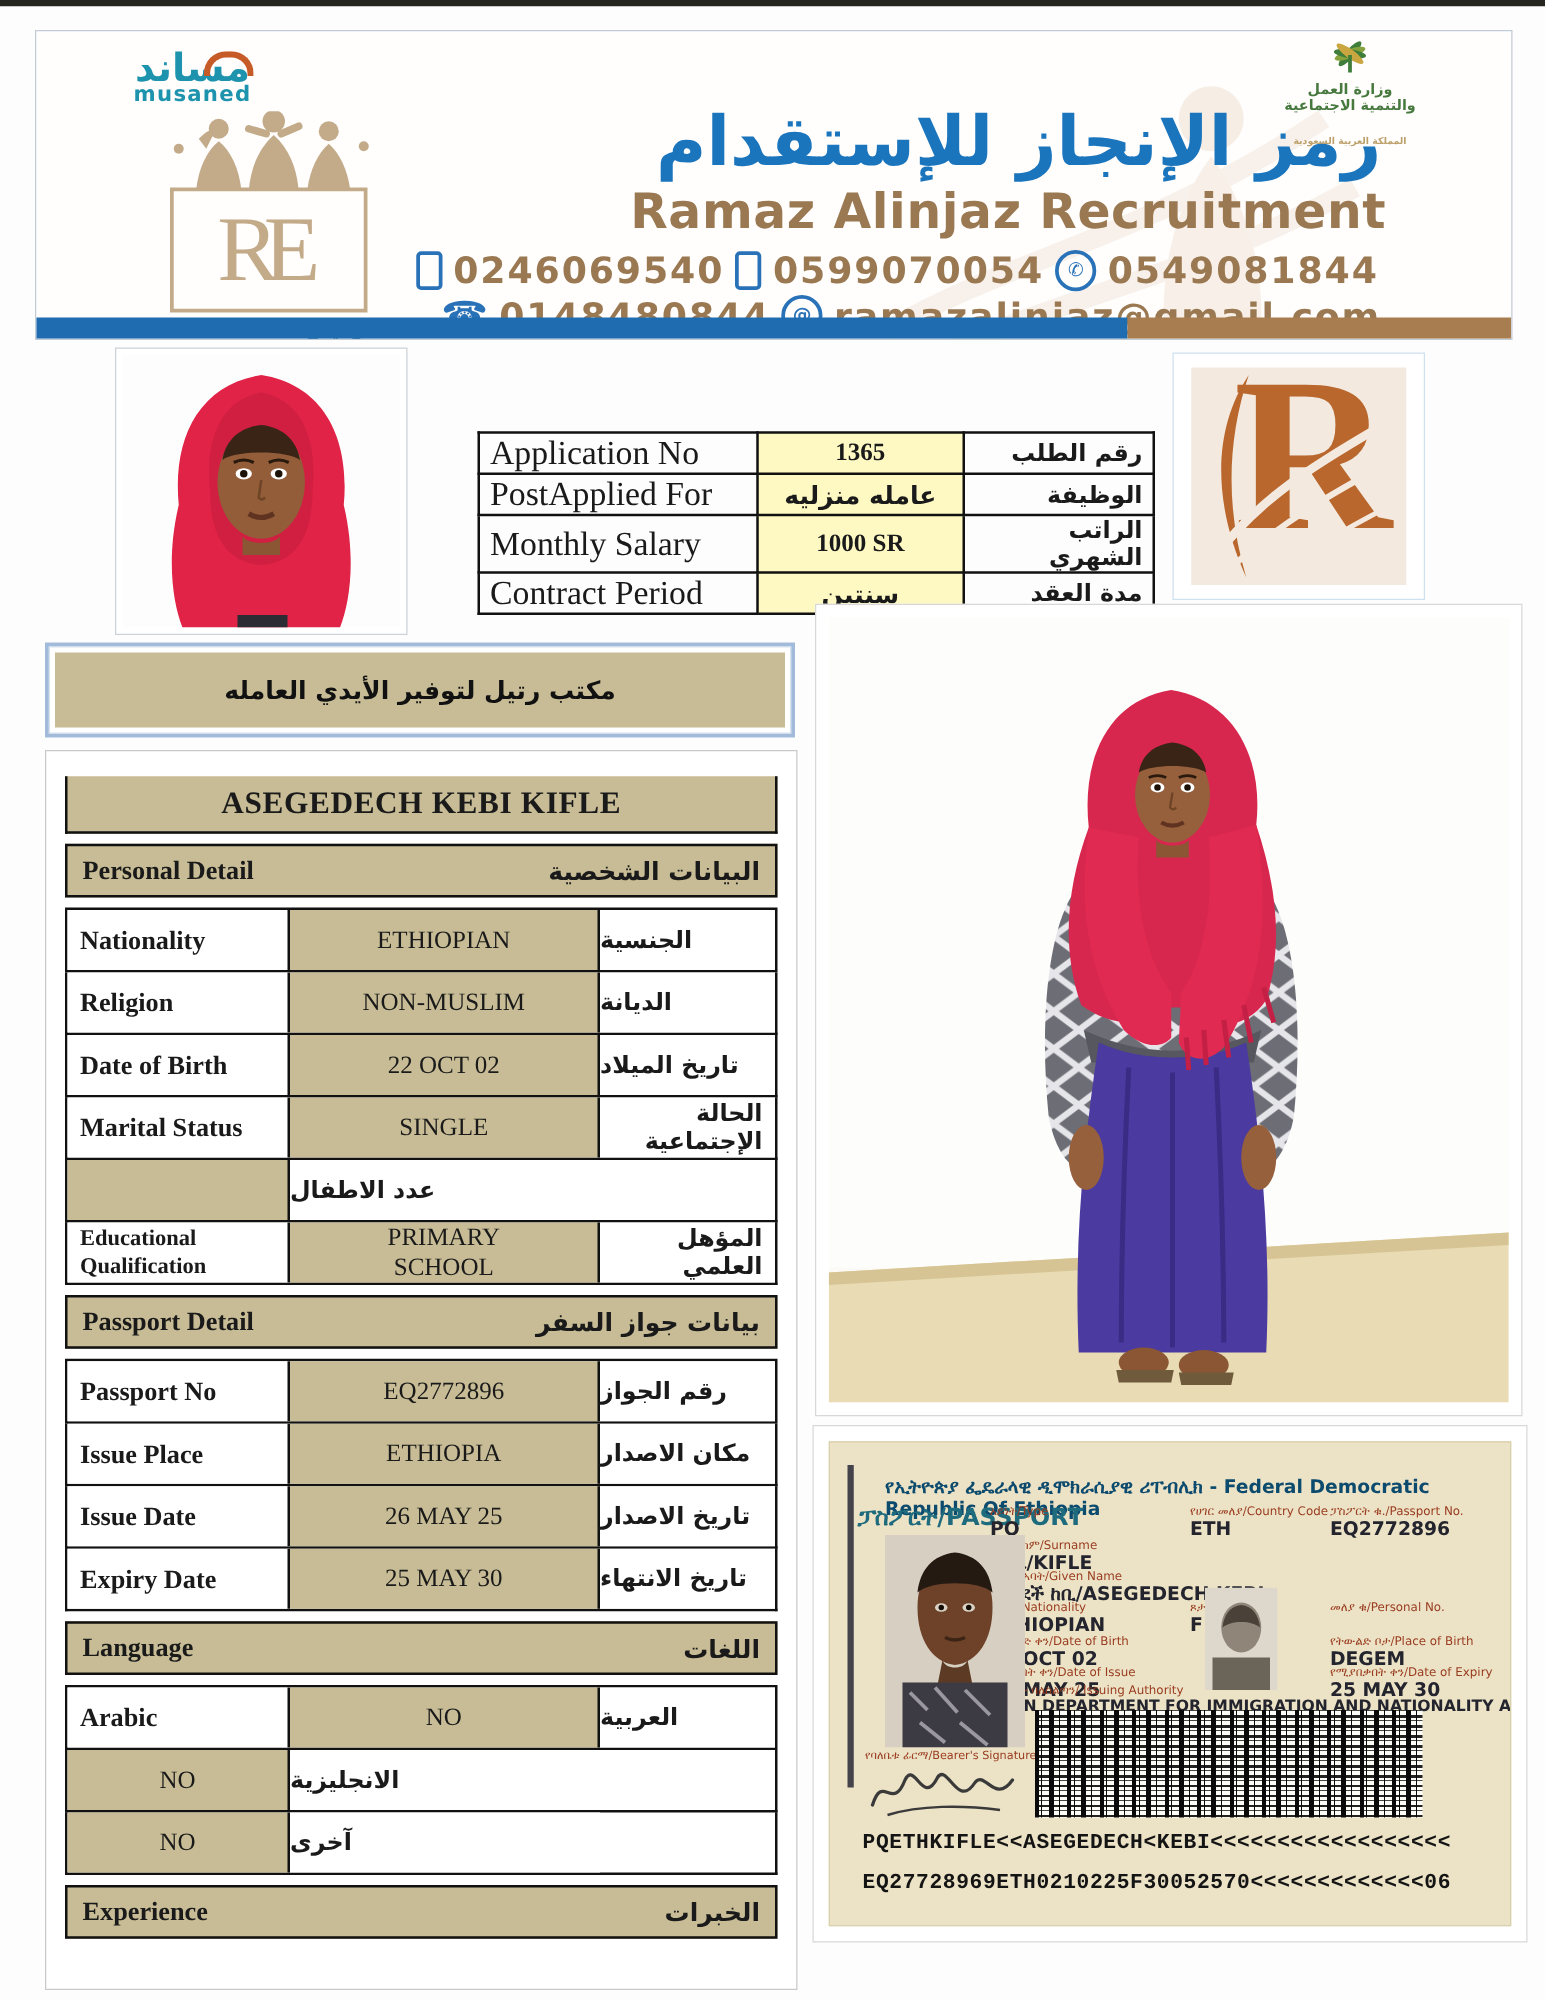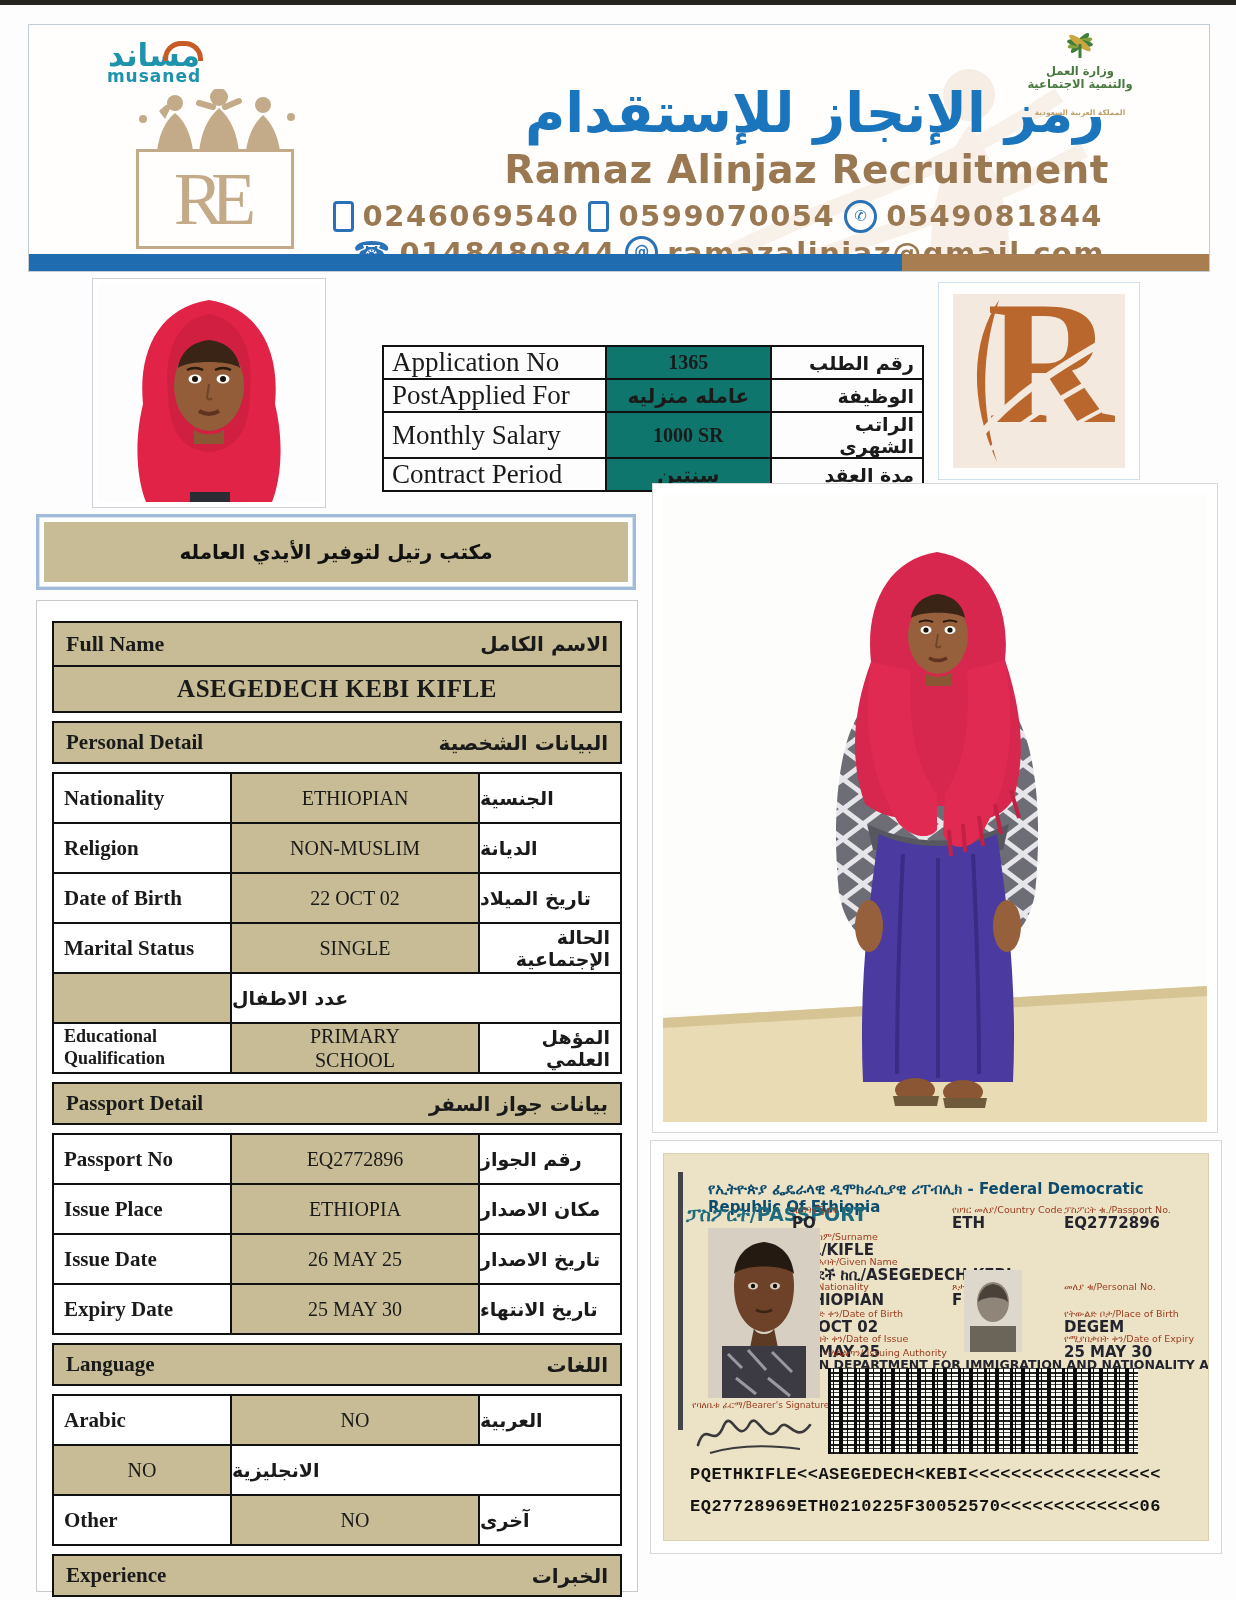--- a/index.html
+++ b/index.html
@@ -44,21 +44,21 @@
   .bbrown{flex:1;background:#a87d50;}
 
   
   .portrait{position:absolute;left:92px;top:278px;width:234px;height:230px;border:1px solid #ccd2d8;
             background:#fff;padding:5px;box-sizing:border-box;}
 
   
   .apptable{position:absolute;left:382px;top:345px;width:542px;border-collapse:collapse;}
   .apptable td{border:2.5px solid #111;height:27px;padding:0 8px;}
   td.ae{width:212px;font-weight:normal;font-size:27px;border-radius:11px;}
-  td.av{width:156px;background:#0f766e;text-align:center;font-weight:bold;font-size:20px;}
+  td.av{width:156px;background:#fef9c3;text-align:center;font-weight:bold;font-size:20px;}
   td.aa{width:140px;text-align:right;font-weight:bold;font-size:19px;direction:rtl;font-family:"DejaVu Sans",sans-serif;}
   .arfont{font-family:"DejaVu Sans",sans-serif;}
 
   
   .rcard{position:absolute;left:938px;top:282px;width:200px;height:196px;border:1px solid #cfe0ee;
          background:#fff;display:flex;align-items:center;justify-content:center;}
   .rinner{width:172px;height:174px;background:#f3e9df;position:relative;overflow:hidden;}
   .rletter{position:absolute;left:34px;top:-18px;font-size:175px;font-weight:bold;color:#b9672c;line-height:1;}
   .rsw{position:absolute;left:0;top:0;}
 
@@ -256,24 +256,20 @@
         <path d="M60,172 C95,145 125,128 168,106" stroke="#f3e9df" stroke-width="4" fill="none"></path>
       </svg>
     </div>
   </div>
 
   <div class="banner">
     <div class="banner-in">مكتب رتيل لتوفير الأيدي العامله</div>
   </div>
 
   <div class="mcard">
-    <div class="phead">
-      <span>Full Name</span>
-      <span class="ar">الاسم الكامل</span>
-    </div>
     <div class="pname">ASEGEDECH KEBI KIFLE</div>
 
     <div class="psec">
       <span>Personal Detail</span>
       <span class="ar">البيانات الشخصية</span>
     </div>
     <div class="pgroup">
       <div class="prow">
         <div class="pc pc1">Nationality</div>
         <div class="pc pc2">ETHIOPIAN</div>
@@ -341,21 +337,20 @@
       <div class="prow">
         <div class="pc pc1">Arabic</div>
         <div class="pc pc2">NO</div>
         <div class="pc pc3">العربية</div>
       </div>
       <div class="prow">
         <div class="pc pc2">NO</div>
         <div class="pc pc3">الانجليزية</div>
       </div>
       <div class="prow">
-        <div class="pc pc1">Other</div>
         <div class="pc pc2">NO</div>
         <div class="pc pc3">آخرى</div>
       </div>
     </div>
 
     <div class="psec">
       <span>Experience</span>
       <span class="ar">الخبرات</span>
     </div>
 

